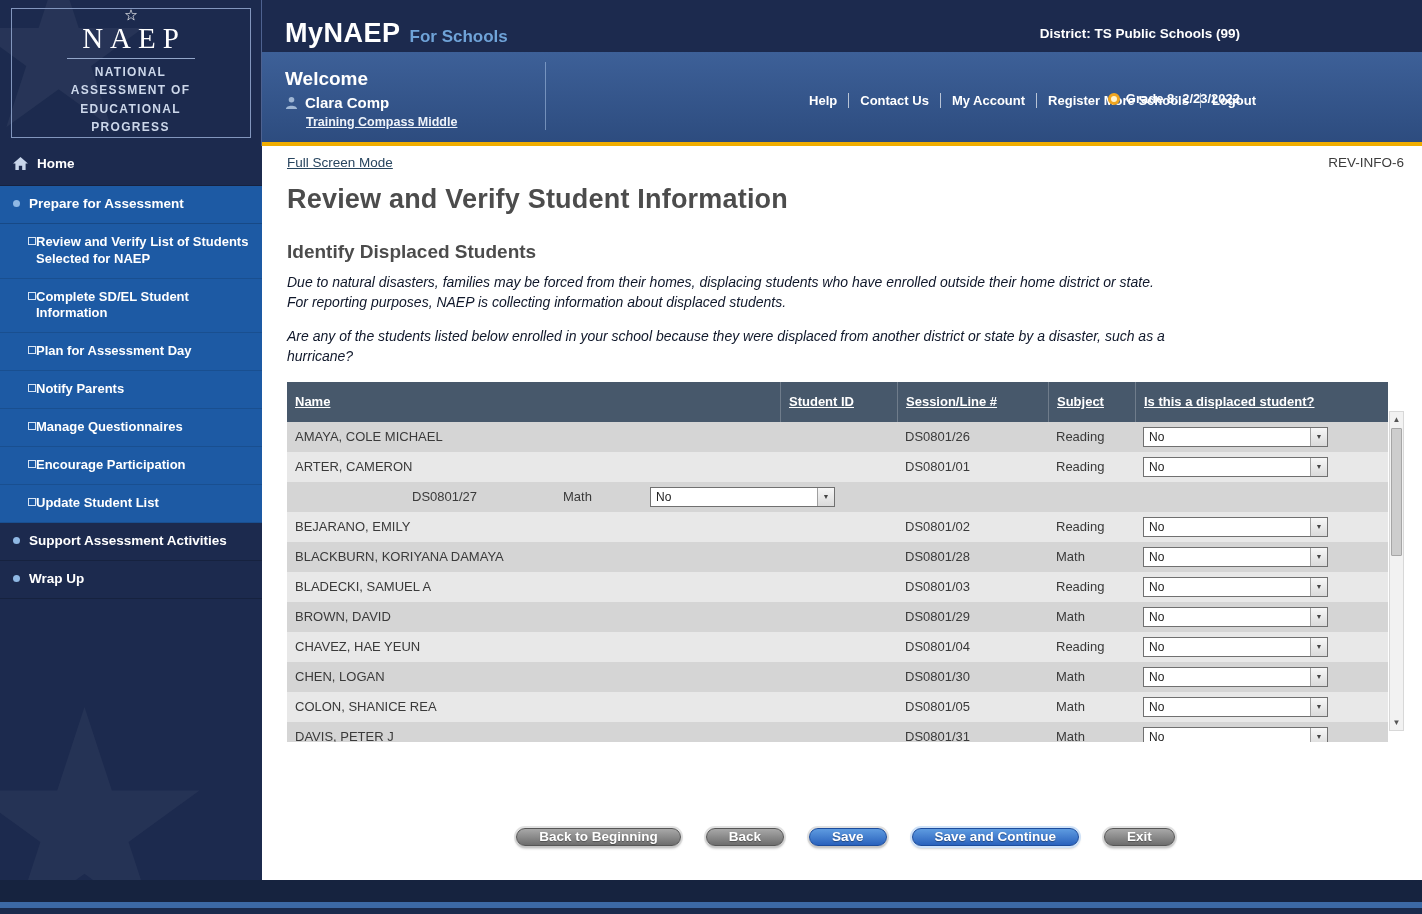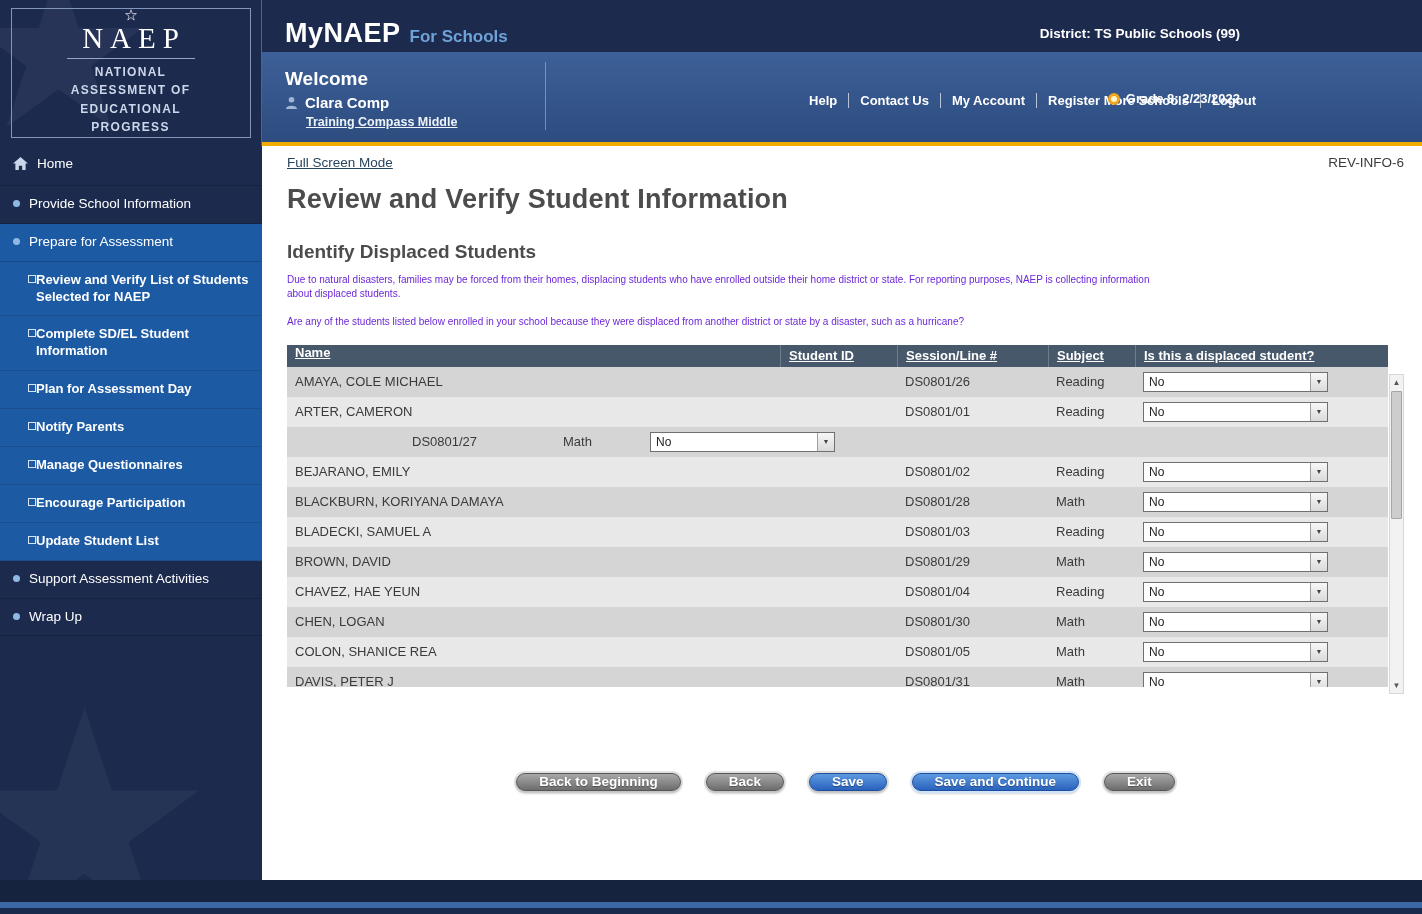--- a/index.html
+++ b/index.html
@@ -102,21 +102,21 @@
     background:#1c2a4e; color:#fff;
     position:relative; overflow:hidden;
   }
   .sidebar::after {
     content:"★"; position:absolute; bottom:-90px; left:-50px;
     font-size:300px; color:rgba(255,255,255,0.045); line-height:1; pointer-events:none;
   }
   .side-item {
     display:flex; gap:9px; align-items:flex-start;
     padding:10px 12px 10px 13px;
-    font-size:13.5px; font-weight:normal; line-height:1.25;
+    font-size:13.5px; font-weight:bold; line-height:1.25;
     border-bottom:1px solid rgba(0,0,0,.18);
     cursor:pointer; position:relative; z-index:1;
   }
   .bullet { width:7px; height:7px; border-radius:50%; background:#8fb8e4; margin-top:4px; flex:none; }
   .home-ic { margin-top:1px; flex:none; }
   .group-active { background:#1d5aa4; position:relative; z-index:1; }
   .sub-item {
     display:flex; align-items:flex-start;
     padding:10px 12px 10px 28px;
     font-size:13px; font-weight:bold; line-height:1.3;
@@ -132,27 +132,27 @@
     padding:9px 18px 0 25px;
     position:relative;
   }
   .main-top { display:flex; justify-content:space-between; align-items:flex-start; }
   .fullscreen-link {
     color:#28455f; font-size:13.5px; text-decoration:underline; cursor:pointer;
   }
   .page-code { color:#3c3c3c; font-size:13.5px; }
   .page-title { margin-top:14px; font-size:27px; font-weight:bold; color:#4c4c4c; letter-spacing:.2px; }
   .section-title { margin-top:26px; font-size:19px; font-weight:bold; color:#4c4c4c; }
-  .para { margin-top:10px; font-size:10px; color:#6d28d9; max-width:888px; line-height:1.42; }
+  .para { margin-top:10px; font-size:14px; color:#0f172a; max-width:888px; line-height:1.42;font-style:italic; }
   .para.q { margin-top:14px; }
 
   
   .table-wrap { margin-top:15px; width:1117px; position:relative; }
   .table { width:1101px; }
-  .thead { display:flex; background:#47586b; height:22px; }
+  .thead { display:flex; background:#47586b; height:40px; align-items:center; }
   .hcell {
     color:#fff; font-size:13px; font-weight:bold; text-decoration:underline;
     padding:0 8px; cursor:pointer; white-space:nowrap; overflow:hidden;
   }
   .hcell + .hcell { border-left:1px solid rgba(255,255,255,.22); height:100%; display:flex; align-items:center;text-decoration:underline; }
   .c-name { width:493px; } .c-id { width:117px; } .c-session { width:151px; }
   .c-subject { width:87px; } .c-displaced { flex:1; }
   .tbody { height:320px; overflow:hidden; }
   .trow { display:flex; height:30px; align-items:center; }
   .trow.odd { background:#d5d5d5; }
@@ -264,24 +264,20 @@
   </div>
 
   <nav class="sidebar">
     <div class="side-item">
       <span class="home-ic">
         <svg width="15" height="13" viewBox="0 0 16 14">
           <path d="M8 0 L16 7 L13.5 7 L13.5 14 L9.8 14 L9.8 9.3 L6.2 9.3 L6.2 14 L2.5 14 L2.5 7 L0 7 Z" fill="#c9d6ea"></path>
         </svg>
       </span>
       <span>Home</span>
-    </div>
-    <div class="side-item">
-      <span class="bullet"></span>
-      <span>Provide School Information</span>
     </div>
 
     <div class="group-active">
       <div class="side-item">
         <span class="bullet"></span>
         <span>Prepare for Assessment</span>
       </div>
       <div class="sub-item">
         <span class="square"></span>
         <span>Review and Verify List of Students Selected for NAEP</span>

